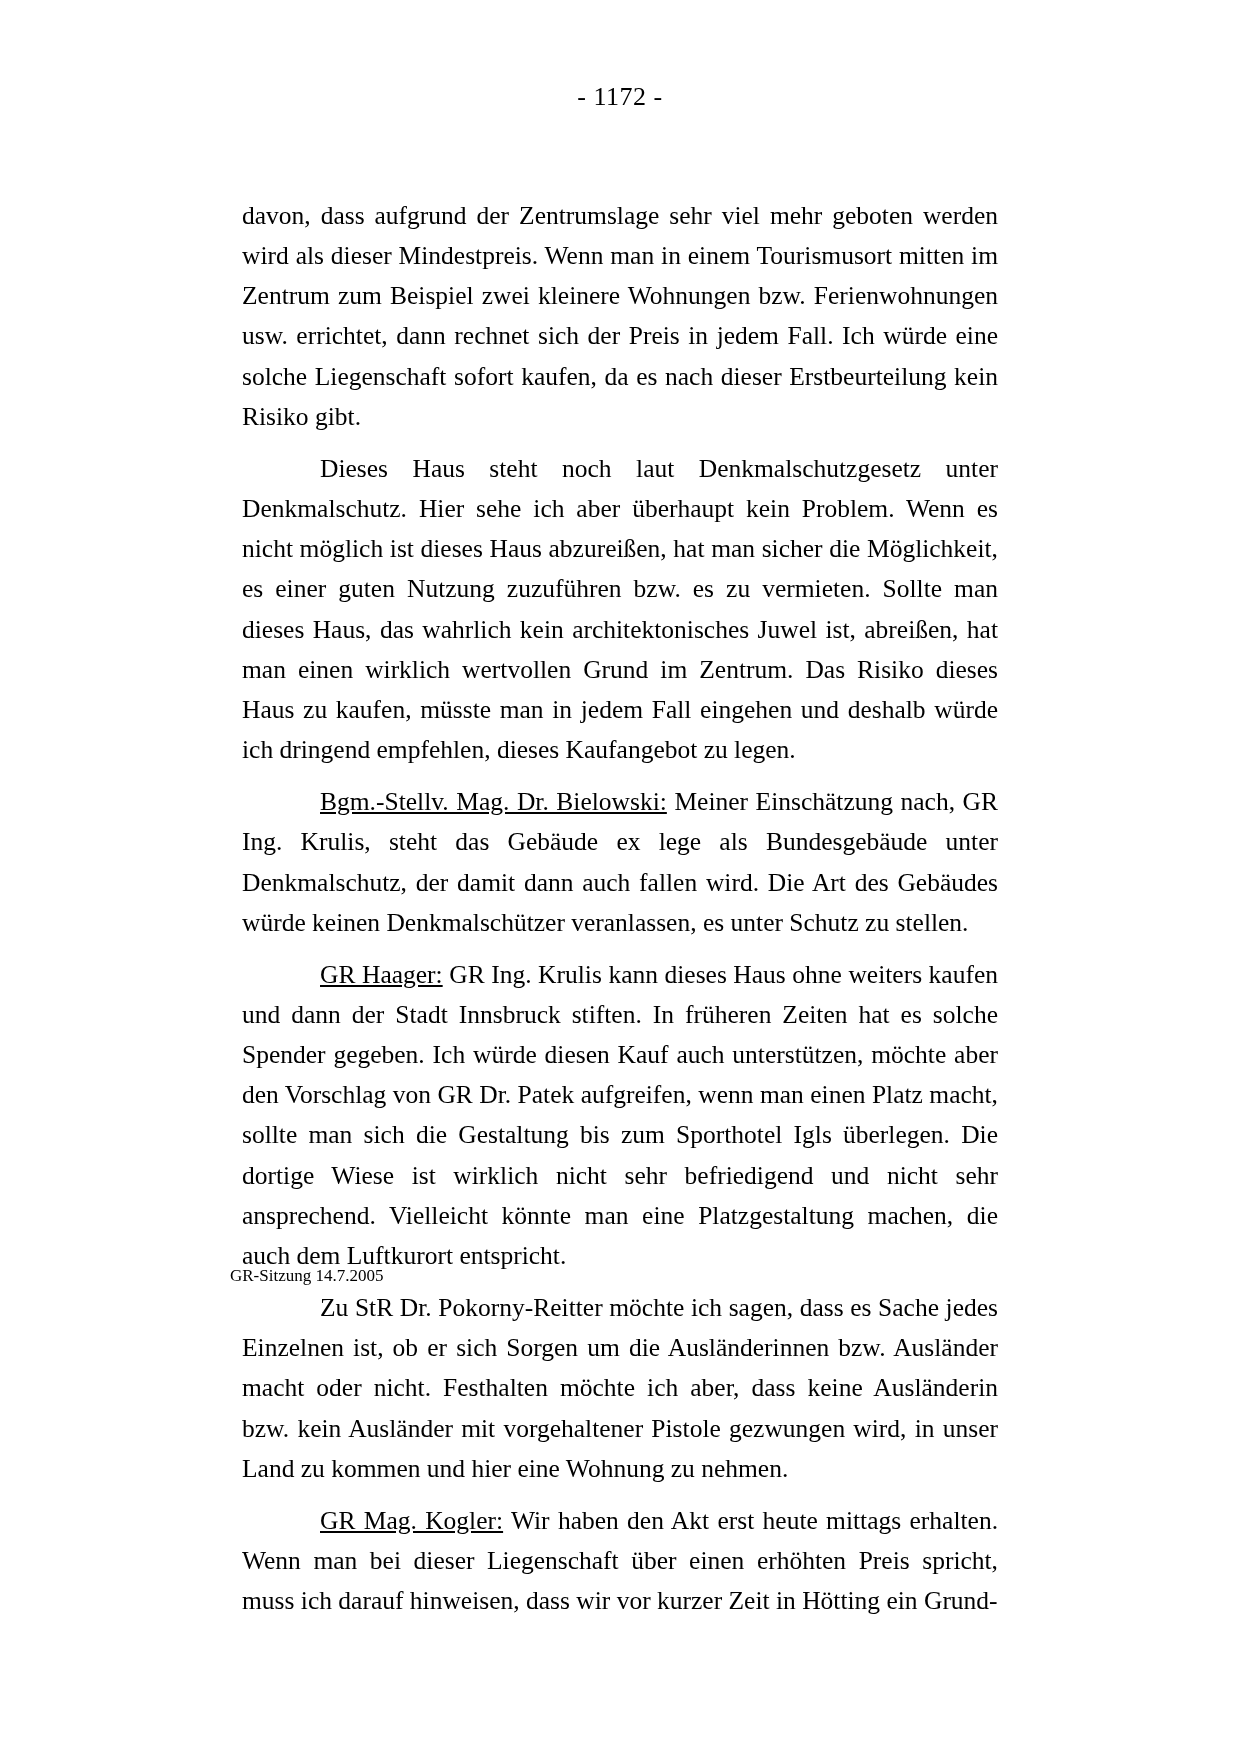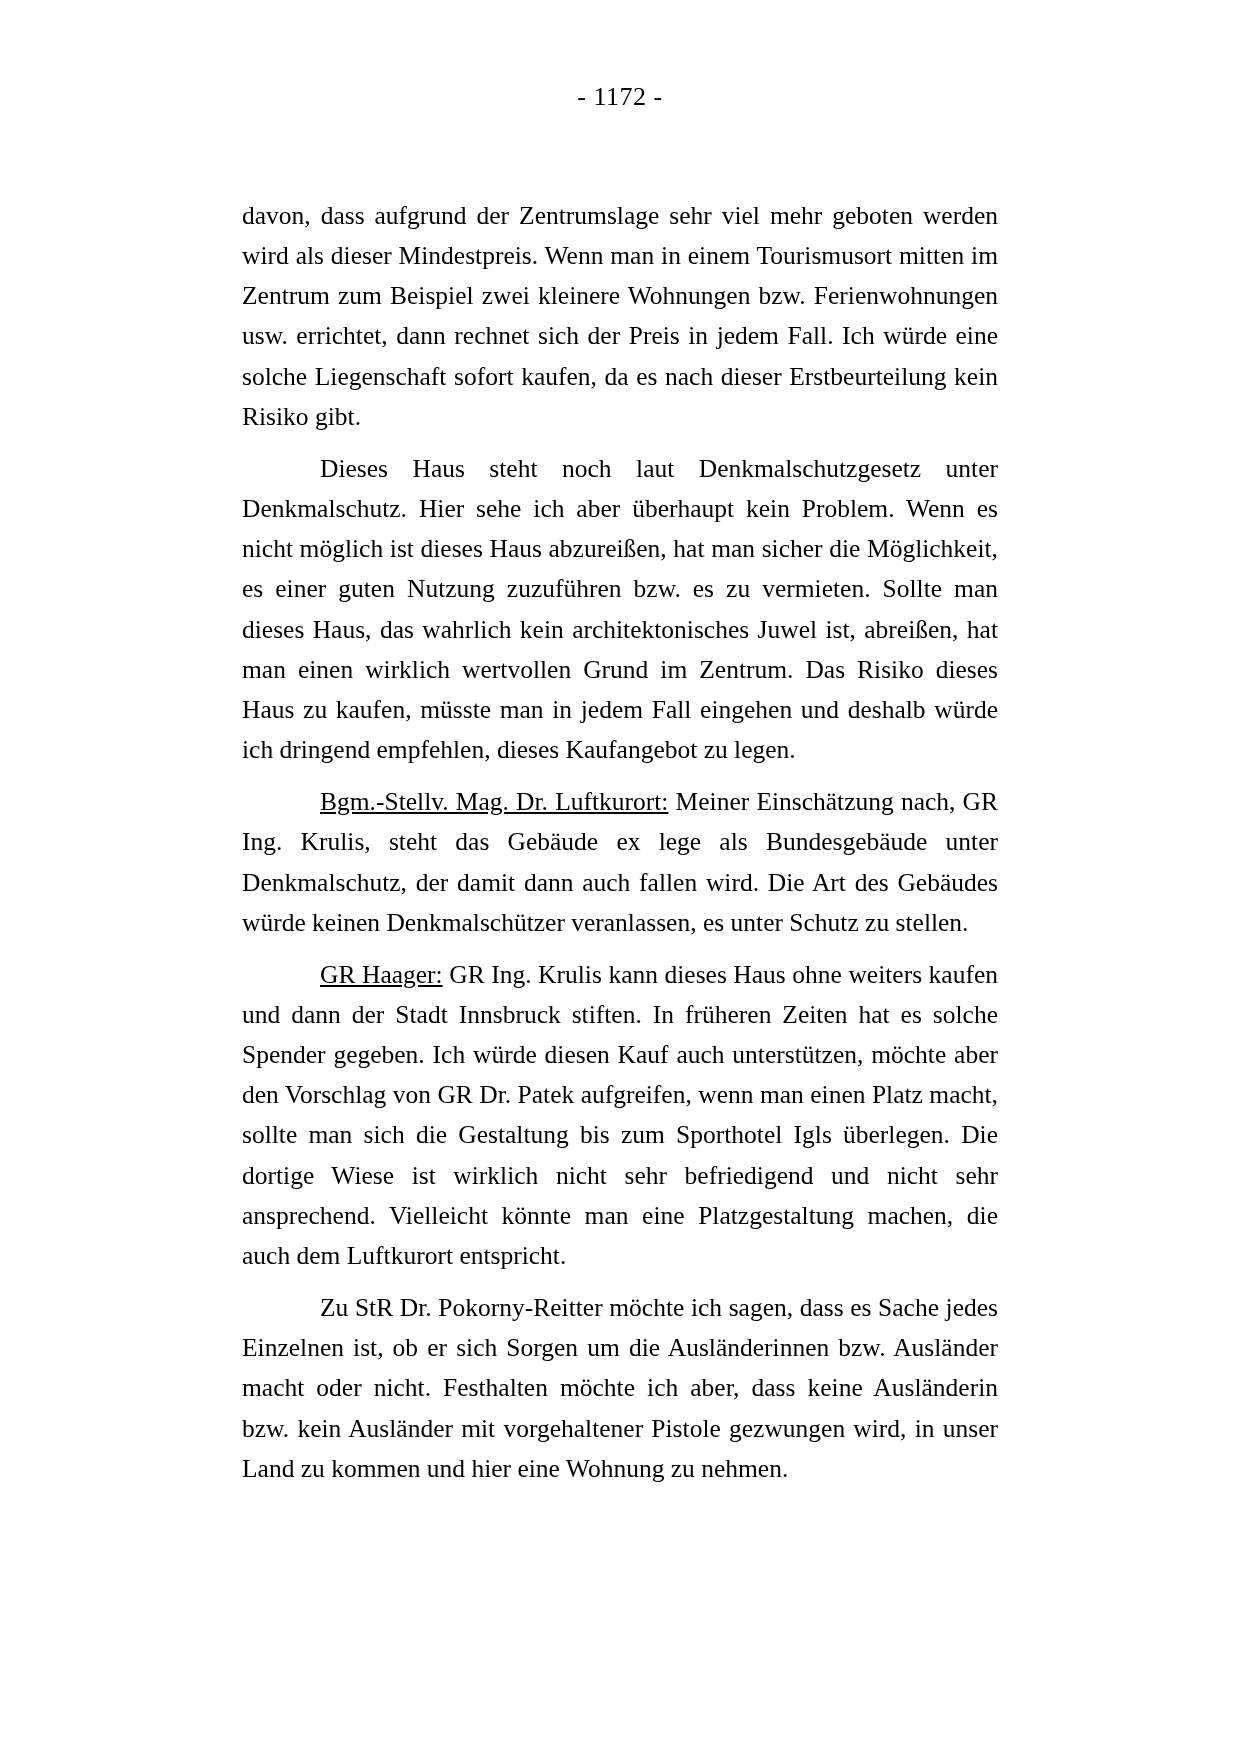--- a/index.html
+++ b/index.html
@@ -62,23 +62,25 @@
 <div class="page">
 
   <div class="page-number">- 1172 -</div>
 
   <div class="content">
 
     <p><span>davon, dass aufgrund der Zentrumslage sehr viel mehr geboten werden wird als dieser Mindestpreis. Wenn man in einem Tourismusort mitten im Zentrum zum Beispiel zwei kleinere Wohnungen bzw. Ferienwohnungen usw. errichtet, dann rechnet sich der Preis in jedem Fall. Ich würde eine solche Liegenschaft sofort kaufen, da es nach dieser Erstbeurteilung kein Risiko gibt.</span></p>
 
     <p class="indent"><span>Dieses Haus steht noch laut Denkmalschutzgesetz unter Denkmalschutz. Hier sehe ich aber überhaupt kein Problem. Wenn es nicht möglich ist dieses Haus abzureißen, hat man sicher die Möglichkeit, es einer guten Nutzung zuzuführen bzw. es zu vermieten. Sollte man dieses Haus, das wahrlich kein architektonisches Juwel ist, abreißen, hat man einen wirklich wertvollen Grund im Zentrum. Das Risiko dieses Haus zu kaufen, müsste man in jedem Fall eingehen und deshalb würde ich dringend empfehlen, dieses Kaufangebot zu legen.</span></p>
 
-    <p class="indent"><span class="speaker">Bgm.-Stellv. Mag. Dr. Luftkurort:</span><span> Meiner Einschätzung nach, GR Ing. Krulis, steht das Gebäude ex lege als Bundesgebäude unter Denkmalschutz, der damit dann auch fallen wird. Die Art des Gebäudes würde keinen Denkmalschützer veranlassen, es unter Schutz zu stellen.</span></p>
+    <p class="indent"><span class="speaker">Bgm.-Stellv. Mag. Dr. Bielowski:</span><span> Meiner Einschätzung nach, GR Ing. Krulis, steht das Gebäude ex lege als Bundesgebäude unter Denkmalschutz, der damit dann auch fallen wird. Die Art des Gebäudes würde keinen Denkmalschützer veranlassen, es unter Schutz zu stellen.</span></p>
 
     <p class="indent"><span class="speaker">GR Haager:</span><span> GR Ing. Krulis kann dieses Haus ohne weiters kaufen und dann der Stadt Innsbruck stiften. In früheren Zeiten hat es solche Spender gegeben. Ich würde diesen Kauf auch unterstützen, möchte aber den Vorschlag von GR Dr. Patek aufgreifen, wenn man einen Platz macht, sollte man sich die Gestaltung bis zum Sporthotel Igls überlegen. Die dortige Wiese ist wirklich nicht sehr befriedigend und nicht sehr ansprechend. Vielleicht könnte man eine Platzgestaltung machen, die auch dem Luftkurort entspricht.</span></p>
 
     <p class="indent"><span>Zu StR Dr. Pokorny-Reitter möchte ich sagen, dass es Sache jedes Einzelnen ist, ob er sich Sorgen um die Ausländerinnen bzw. Ausländer macht oder nicht. Festhalten möchte ich aber, dass keine Ausländerin bzw. kein Ausländer mit vorgehaltener Pistole gezwungen wird, in unser Land zu kommen und hier eine Wohnung zu nehmen.</span></p>
 
+    <p class="indent"><span class="speaker">GR Mag. Kogler:</span><span> Wir haben den Akt erst heute mittags erhalten. Wenn man bei dieser Liegenschaft über einen erhöhten Preis spricht, muss ich darauf hinweisen, dass wir vor kurzer Zeit in Hötting ein Grund-</span></p>
 
   </div>
 
+  <div class="footer">GR-Sitzung 14.7.2005</div>
 
 </div>
 
 </body></html>

